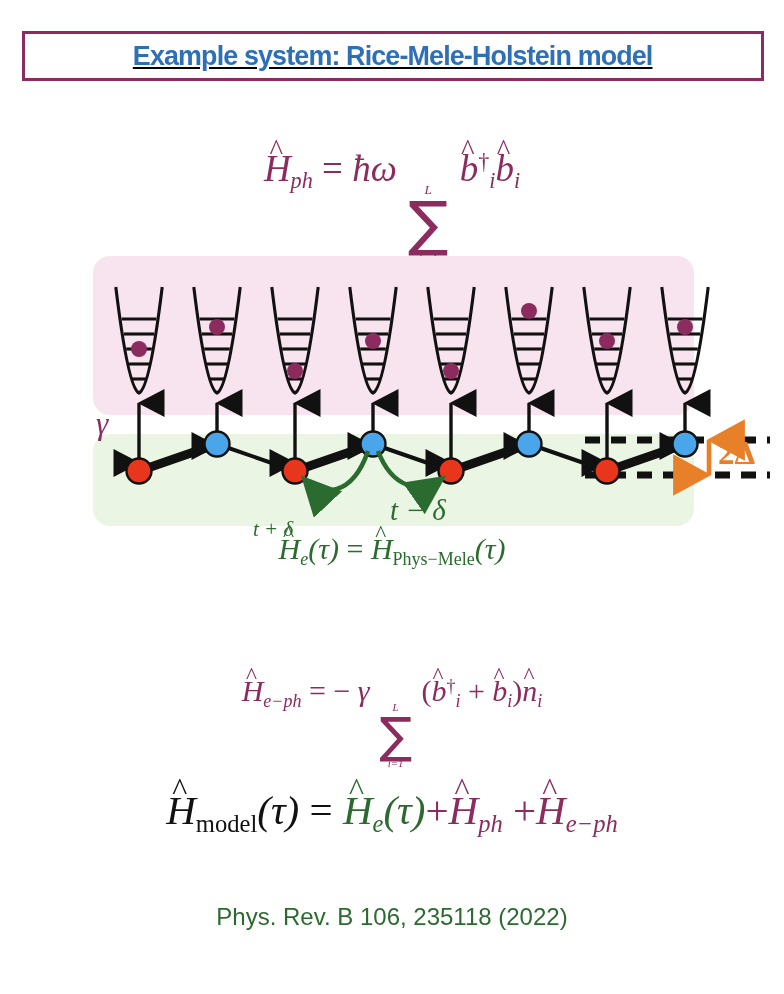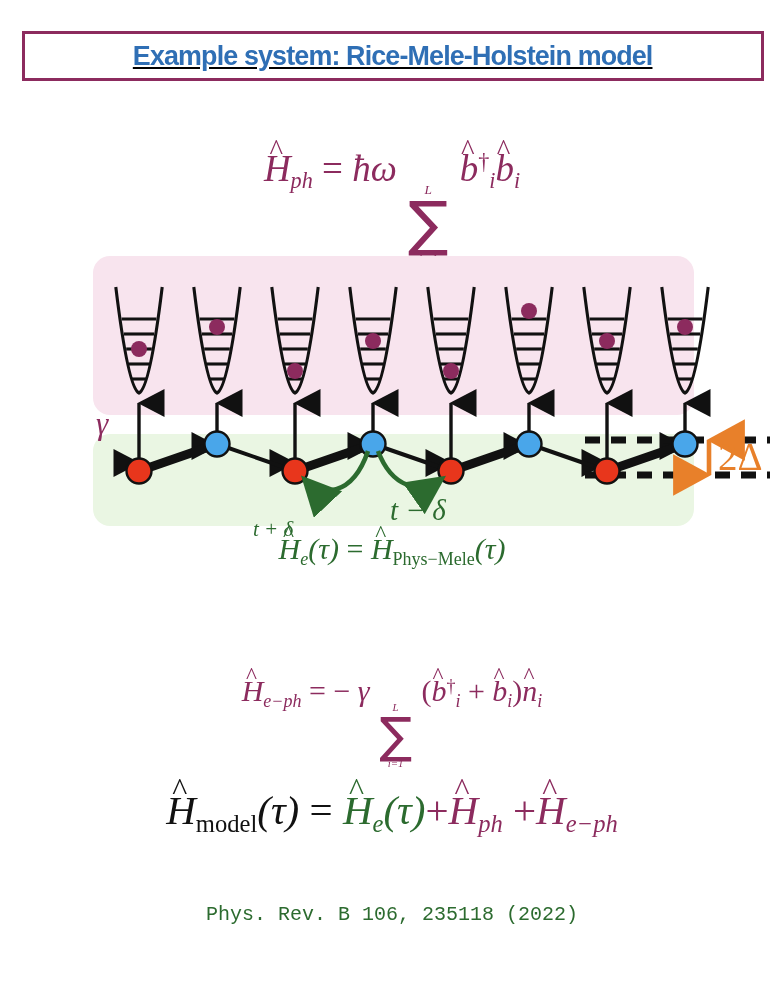--- a/index.html
+++ b/index.html
@@ -158,22 +158,22 @@
   }
 
   
   #citation {
     position: absolute;
     left: 0;
     top: 903px;
     width: 784px;
     text-align: center;
     color: #2c6b2f;
-    font-family: Liberation Mono, monospace;
-    font-size: 20px;
+    font-family: Liberation Sans, sans-serif;
+    font-size: 24px;
     white-space: nowrap;
   }
 </style>
 </head>
 <body>
 
 <div id="title-box">
   <div id="title-text">Example system: Rice-Mele-Holstein model</div>
 </div>
 
@@ -341,21 +341,21 @@
   <g>
     <line x1="709" y1="227" x2="709" y2="192" stroke="#e8802a" stroke-width="4.6" marker-start="url(#ah-org-dn)" marker-end="url(#ah-org-up)"></line>
   </g>
 </svg>
 
   <div class="math mag" style="position:absolute; left:96px; top:160px; font-size:31px;">γ</div>
 
   <div class="math grn" style="position:absolute; left:253px; top:248px; font-size:21px;margin-top:23px;">t + δ</div>
   <div class="math grn" style="position:absolute; left:390px; top:248px; font-size:29px;">t − δ</div>
 
-  <div class="math org up" style="position:absolute; left:718px; top:189px; font-size:39px; font-weight:400;">2Δ</div>
+  <div class="math org up" style="position:absolute; left:718px; top:189px; font-size:33px; font-weight:700;">2Δ</div>
 </div>
 
 <div id="eq-electronic" class="math grn">
   <span class="hat"><span class="hatmark">^</span><span>H</span></span><span class="sub">e</span><span>(τ)</span>
   <span class="up">=</span>
   <span class="hat"><span class="hatmark">^</span><span>H</span></span><span class="subn">Phys−Mele</span><span>(τ)</span>
 </div>
 
 <div id="eq-holstein-row">
   <div id="eq-holstein" class="math mag">

